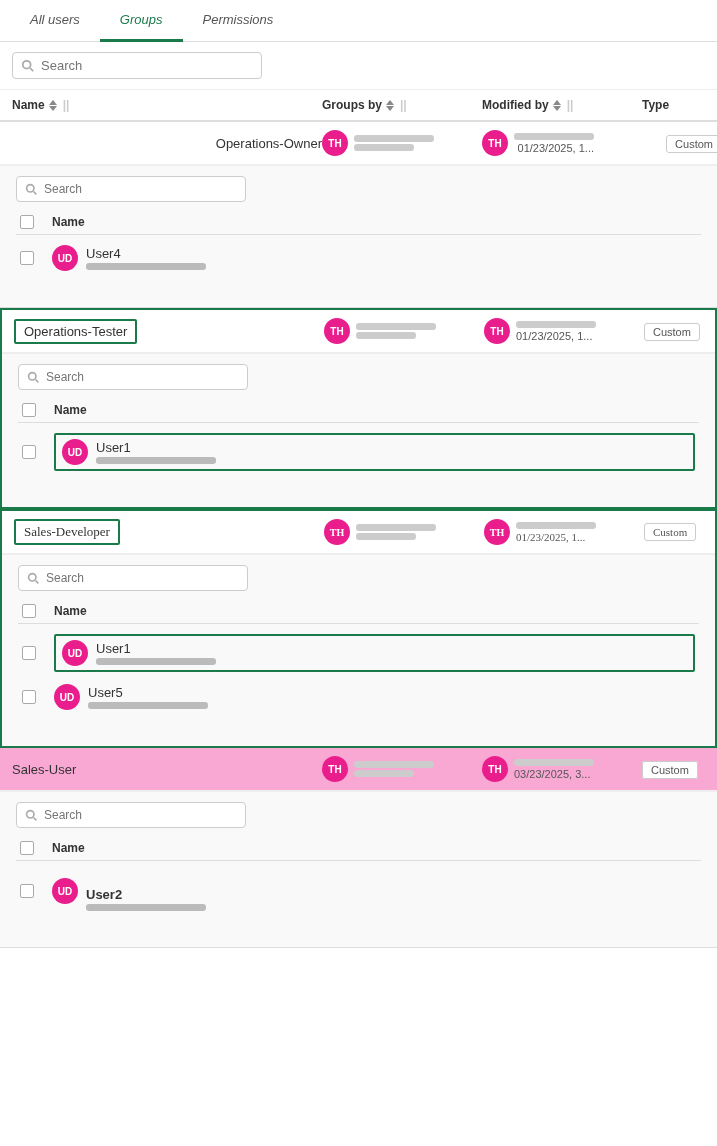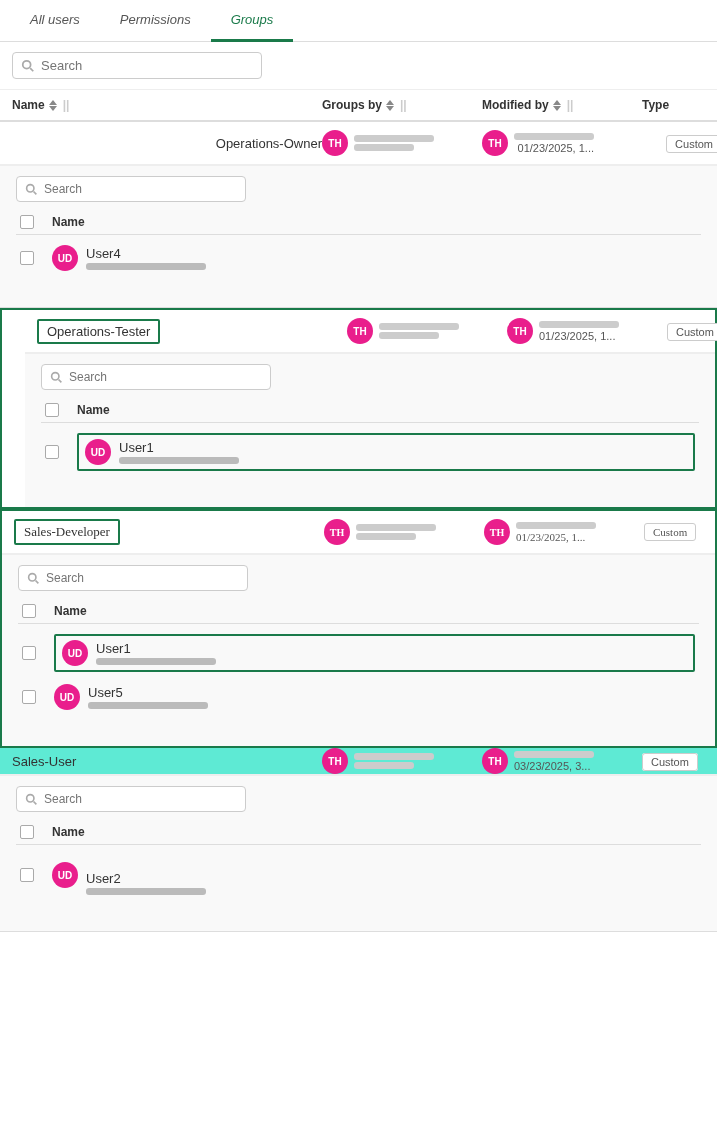--- a/index.html
+++ b/index.html
@@ -5,22 +5,22 @@
     * { box-sizing: border-box; margin: 0; padding: 0; }
     body { font-family: -apple-system, BlinkMacSystemFont, 'Segoe UI', sans-serif; font-size: 13px; color: #333; background: #fff; width: 717px; }
     .tab { padding: 12px 20px; cursor: pointer; font-size: 13px; color: #555; border-bottom: 3px solid transparent; margin-bottom: -1px; font-style: italic; }
     .tab.active { color: #1a7a4a; border-bottom: 3px solid #1a7a4a; font-weight: 500; }
   </style>
 </head>
 <body>
 
 <div style="display:flex; border-bottom:1px solid #ddd; padding:0 10px; background:#fff;">
   <div class="tab" style="padding:12px 20px; cursor:pointer; font-size:13px; color:#555; border-bottom:3px solid transparent; margin-bottom:-1px;">All users</div>
+  <div class="tab active" style="padding:12px 20px; cursor:pointer; font-size:13px; color:#1a7a4a; border-bottom:3px solid #1a7a4a; margin-bottom:-1px; font-weight:500;">Groups</div>
   <div class="tab" style="padding:12px 20px; cursor:pointer; font-size:13px; color:#555; border-bottom:3px solid transparent; margin-bottom:-1px;">Permissions</div>
-  <div class="tab active" style="padding:12px 20px; cursor:pointer; font-size:13px; color:#1a7a4a; border-bottom:3px solid #1a7a4a; margin-bottom:-1px; font-weight:500;">Groups</div>
 </div>
 
 <div style="padding:10px 12px; border-bottom:1px solid #eee;">
   <div style="display:flex; align-items:center; border:1px solid #ccc; border-radius:4px; padding:5px 8px; width:250px; background:#fff;">
     <svg style="width:14px;height:14px;margin-right:6px;color:#aaa;flex-shrink:0;" viewBox="0 0 16 16" fill="none" stroke="#aaa" stroke-width="2">
       <circle cx="6.5" cy="6.5" r="4.5"></circle>
         <line x1="10.5" y1="10.5" x2="14" y2="14"></line>
     </svg>
     <input type="text" placeholder="Search" style="border: none; outline: none; font-size: 13px; color: rgb(85, 85, 85); width: 100%; background: transparent;">
   </div>
@@ -96,21 +96,21 @@
       <div style="width:26px;height:26px;border-radius:50%;background:#e91e8c;color:#fff;font-size:10px;font-weight:600;display:flex;align-items:center;justify-content:center;flex-shrink:0;">UD</div>
       <div style="display:flex;flex-direction:column;gap:2px;">
         <span style="font-size:13px;font-weight:500;color:#333;">User4</span>
         <div style="height:7px;width:120px;border-radius:3px;background:#bbb;"></div>
       </div>
     </div>
         </div>
         <div style="height: 16px;"></div>
       </div>
     </div>
-    <div style="border: 2px solid rgb(26, 122, 74); padding-left: 23px;">
+    <div style="border: 2px solid rgb(26, 122, 74);">
       <div style="display: grid; grid-template-columns: 310px 160px 160px 80px; padding: 8px 12px; align-items: center; background: rgb(255, 255, 255); border-bottom: 1px solid rgb(238, 238, 238);">
         <div><span style="border:2px solid #1a7a4a; padding:3px 8px; display:inline-block; border-radius:2px; font-weight:500; font-size:13px;">Operations-Tester</span></div>
         <div style="display: flex; align-items: center; gap: 6px;">
     <div style="width:26px;height:26px;border-radius:50%;background:#e91e8c;color:#fff;font-size:10px;font-weight:600;display:flex;align-items:center;justify-content:center;flex-shrink:0;">TH</div>
     <div style="display:flex;flex-direction:column;gap:2px;">
       <div style="height:7px;width:80px;border-radius:3px;background:#ccc;"></div>
       <div style="height:7px;width:60px;border-radius:3px;background:#ccc;"></div>
     </div>
   </div>
         <div style="display: flex; align-items: center; gap: 6px;">
@@ -205,21 +205,21 @@
       <div style="display:flex;flex-direction:column;gap:2px;">
         <span style="font-size:13px;font-weight:500;color:#333;">User5</span>
         <div style="height:7px;width:120px;border-radius:3px;background:#bbb;"></div>
       </div>
     </div>
         </div>
         <div style="height: 16px;"></div>
       </div>
     </div>
     <div style="border-bottom: 1px solid rgb(221, 221, 221);">
-      <div style="display: grid; grid-template-columns: 310px 160px 160px 80px; padding: 0 12px; align-items: center; background: #5eead4; border-bottom: 1px solid rgb(238, 238, 238);">
+      <div style="display: grid; grid-template-columns: 310px 160px 160px 80px; padding: 8px 12px; align-items: center; background: #f9a8d4; border-bottom: 1px solid rgb(238, 238, 238);">
         <div><span style="font-weight:500; font-size:13px;">Sales-User</span></div>
         <div style="display: flex; align-items: center; gap: 6px;">
     <div style="width:26px;height:26px;border-radius:50%;background:#e91e8c;color:#fff;font-size:10px;font-weight:600;display:flex;align-items:center;justify-content:center;flex-shrink:0;">TH</div>
     <div style="display:flex;flex-direction:column;gap:2px;">
       <div style="height:7px;width:80px;border-radius:3px;background:#ccc;"></div>
       <div style="height:7px;width:60px;border-radius:3px;background:#ccc;"></div>
     </div>
   </div>
         <div style="display: flex; align-items: center; gap: 6px;">
     <div style="width:26px;height:26px;border-radius:50%;background:#e91e8c;color:#fff;font-size:10px;font-weight:600;display:flex;align-items:center;justify-content:center;flex-shrink:0;">TH</div>
@@ -244,21 +244,21 @@
       </div>
       <div style="font-weight:600;font-size:12px;color:#333;">Name</div>
     </div>
   <div style="display: grid; grid-template-columns: 32px 1fr; padding: 6px 4px; align-items: center;">
           <div>
             <div style="width:14px;height:14px;border:1px solid #aaa;border-radius:2px;background:#fff;"></div>
           </div>
           <div style="display: flex; align-items: center; gap: 8px;">
       <div style="width:26px;height:26px;border-radius:50%;background:#e91e8c;color:#fff;font-size:10px;font-weight:600;display:flex;align-items:center;justify-content:center;flex-shrink:0;">UD</div>
       <div style="display:flex;flex-direction:column;gap:2px;">
-        <span style="font-size:13px;font-weight:400;color:#333;margin-top:16px;">User2</span>
+        <span style="font-size:13px;font-weight:700;color:#333;margin-top:16px;">User2</span>
         <div style="height:7px;width:120px;border-radius:3px;background:#bbb;"></div>
       </div>
     </div>
         </div>
         <div style="height: 16px;"></div>
       </div>
     </div>
   </div>
 
 </body></html>

